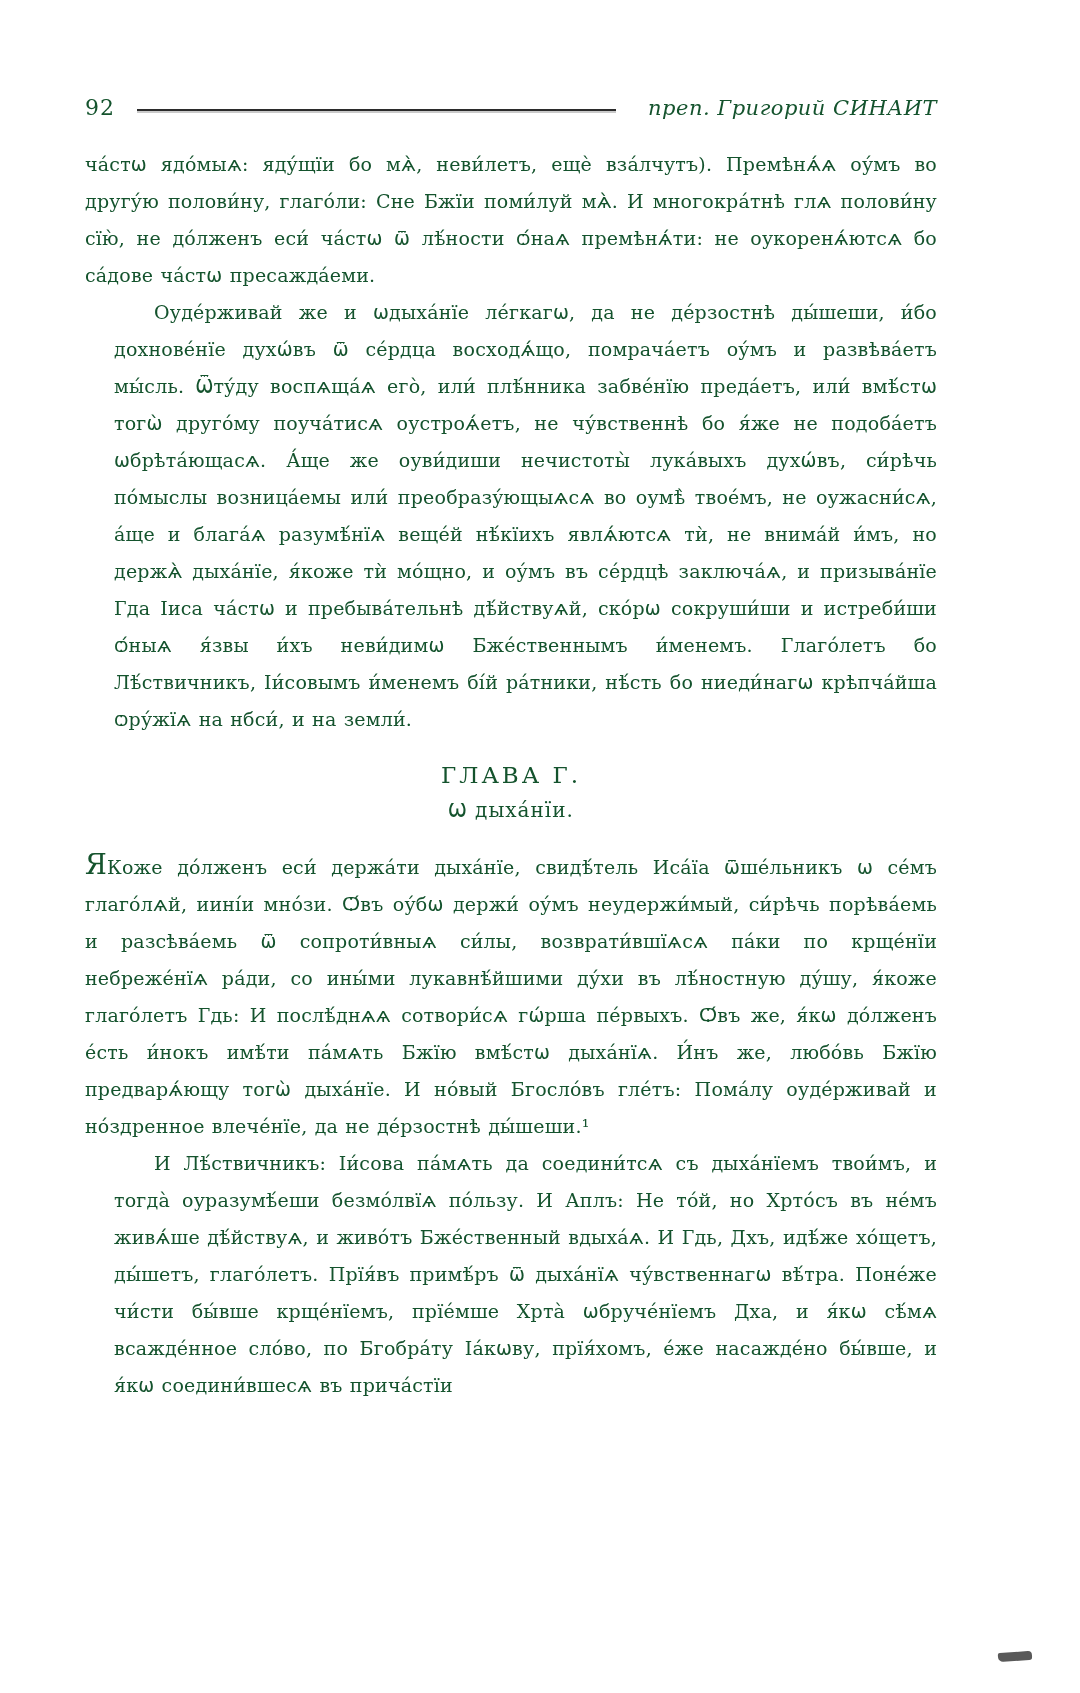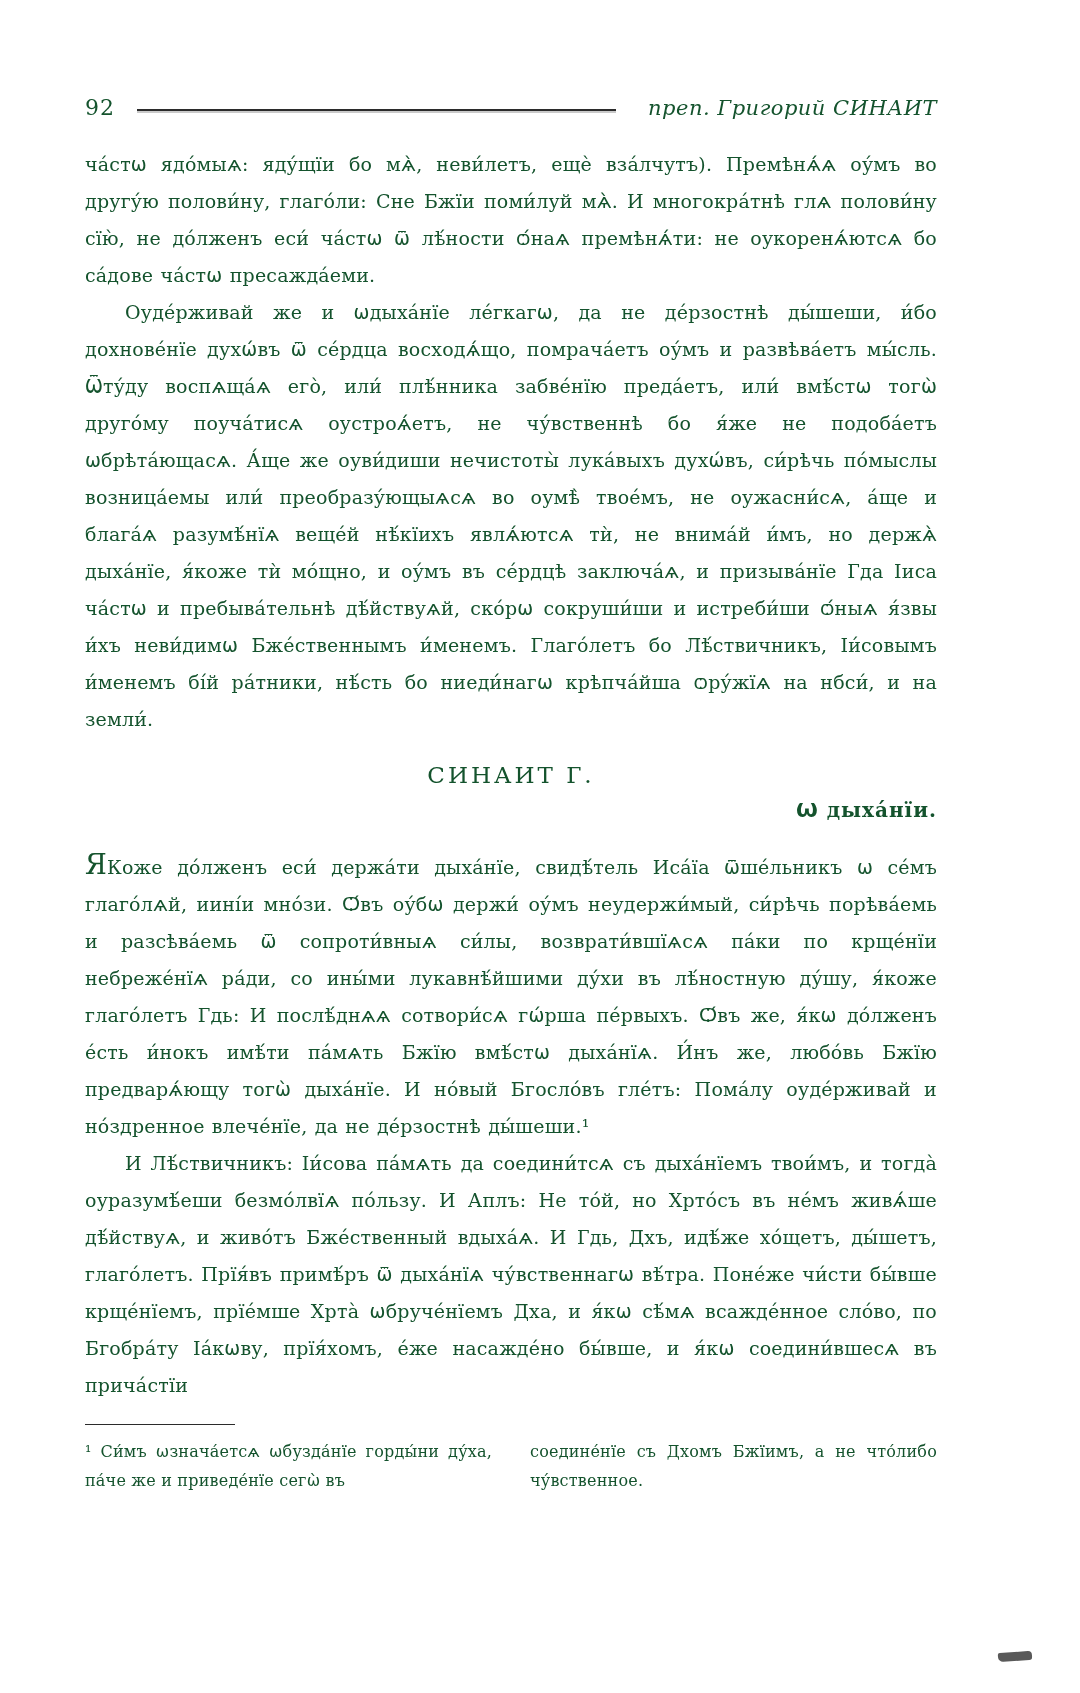--- a/index.html
+++ b/index.html
@@ -47,38 +47,38 @@
   }
   
   .text-block p {
     margin: 0;
     font-size: 19px;
     line-height: 37px;
     text-align: justify;
     letter-spacing: 0.2px;
     word-spacing: 1px;
   }
-  .text-block p.indent { text-indent: 40px; }
+  .text-block p.indent { text-indent: 40px; margin-left: 29px; }
   .initial {
     font-size: 27px;
     line-height: 37px;
     letter-spacing: 0.2px;
   }
   .chapter-heading {
     margin: 24px 0 10px 0;
     text-align: center;
     font-size: 23px;
     font-weight: normal;
     letter-spacing: 3px;
   }
   .chapter-subtitle {
     margin: 0 0 24px 0;
-    text-align: right;
+    text-align: center;
     font-size: 20px;
-    font-weight: bold;
+    font-weight: normal;
     letter-spacing: 1px;
   }
   
   .footnote-area { margin-top: 20px; }
   .fn-rule {
     width: 150px;
     border-top: 1.5px solid #2b2b2b;
     margin-bottom: 12px;
   }
   .fn-cols {
@@ -114,30 +114,23 @@
   <header class="page-header">
     <span class="page-number">92</span>
     <span class="header-rule"></span>
     <span class="running-title">преп. Григорий СИНАИТ</span>
   </header>
 
   <main class="text-block">
     <p>ча́стѡ ядо́мыѧ: яду́щїи бо мѧ̀, неви́летъ, ещѐ вза́лчутъ). Премѣнѧ́ѧ оу́мъ во другу́ю полови́ну, глаго́ли: Сне Бжїи поми́луй мѧ̀. И многокра́тнѣ глѧ полови́ну сїю̀, не до́лженъ еси́ ча́стѡ ѿ лѣ́ности ѻ́наѧ премѣнѧ́ти: не оукоренѧ́ютсѧ бо са́дове ча́стѡ пресажда́еми.</p>
     <p class="indent">Оуде́рживай же и ѡдыха́нїе ле́гкагѡ, да не де́рзостнѣ ды́шеши, и́бо дохнове́нїе духѡ́въ ѿ се́рдца восходѧ́що, помрача́етъ оу́мъ и развѣва́етъ мы́сль. Ѿту́ду воспѧща́ѧ его̀, или́ плѣ́нника забве́нїю преда́етъ, или́ вмѣ́стѡ тогѡ̀ друго́му поуча́тисѧ оустроѧ́етъ, не чу́вственнѣ бо я́же не подоба́етъ ѡбрѣта́ющасѧ. А́ще же оуви́диши нечистоты̀ лука́выхъ духѡ́въ, си́рѣчь по́мыслы возница́емы или́ преобразу́ющыѧсѧ во оумѣ̀ твое́мъ, не оужасни́сѧ, а́ще и блага́ѧ разумѣ́нїѧ веще́й нѣ́кїихъ явлѧ́ютсѧ тѝ, не внима́й и́мъ, но держѧ̀ дыха́нїе, я́коже тѝ мо́щно, и оу́мъ въ се́рдцѣ заключа́ѧ, и призыва́нїе Гда Іиса ча́стѡ и пребыва́тельнѣ дѣ́йствуѧй, ско́рѡ сокруши́ши и истреби́ши ѻ́ныѧ я́звы и́хъ неви́димѡ Бже́ственнымъ и́менемъ. Глаго́летъ бо Лѣ́ствичникъ, Іи́совымъ и́менемъ бі́й ра́тники, нѣ́сть бо ниеди́нагѡ крѣпча́йша ѻру́жїѧ на нбси́, и на земли́.</p>
 
-    <h2 class="chapter-heading">СИНАИТ Г.</h2>
+    <h2 class="chapter-heading">ГЛАВА Г.</h2>
     <h3 class="chapter-subtitle">Ѡ дыха́нїи.</h3>
 
     <p><span class="initial">Я</span><span>Коже до́лженъ еси́ держа́ти дыха́нїе, свидѣ́тель Иса́їа ѿше́льникъ ѡ се́мъ глаго́лѧй, иині́и мно́зи. Ѻ́въ оу́бѡ держи́ оу́мъ неудержи́мый, си́рѣчь порѣва́емь и разсѣва́емь ѿ сопроти́вныѧ си́лы, возврати́вшїѧсѧ па́ки по крще́нїи небреже́нїѧ ра́ди, со ины́ми лукавнѣ́йшими ду́хи въ лѣ́ностную ду́шу, я́коже глаго́летъ Гдь: И послѣ́днѧѧ сотвори́сѧ гѡ́рша пе́рвыхъ. Ѻ́въ же, я́кѡ до́лженъ е́сть и́нокъ имѣ́ти па́мѧть Бжїю вмѣ́стѡ дыха́нїѧ. И́нъ же, любо́вь Бжїю предварѧ́ющу тогѡ̀ дыха́нїе. И но́вый Бгосло́въ гле́тъ: Пома́лу оуде́рживай и но́здренное влече́нїе, да не де́рзостнѣ ды́шеши.¹</span></p>
     <p class="indent">И Лѣ́ствичникъ: Іи́сова па́мѧть да соедини́тсѧ съ дыха́нїемъ твои́мъ, и тогда̀ оуразумѣ́еши безмо́лвїѧ по́льзу. И Аплъ: Не то́й, но Хрто́съ въ не́мъ живѧ́ше дѣ́йствуѧ, и живо́тъ Бже́ственный вдыха́ѧ. И Гдь, Дхъ, идѣ́же хо́щетъ, ды́шетъ, глаго́летъ. Прїя́въ примѣ́ръ ѿ дыха́нїѧ чу́вственнагѡ вѣ́тра. Поне́же чи́сти бы́вше крще́нїемъ, прїе́мше Хрта̀ ѡбруче́нїемъ Дха, и я́кѡ сѣ́мѧ всажде́нное сло́во, по Бгобра́ту Іа́кѡву, прїя́хомъ, е́же насажде́но бы́вше, и я́кѡ соедини́вшесѧ въ прича́стїи</p>
   </main>
 
-  <footer class="footnote-area">
-    <div class="fn-rule"></div>
-    <div class="fn-cols">
-      <p>¹ Си́мъ ѡзнача́етсѧ ѡбузда́нїе горды́ни ду́ха, па́че же и приведе́нїе сегѡ̀ въ</p>
-      <p>соедине́нїе съ Дхомъ Бжїимъ, а не что́либо чу́вственное.</p>
-    </div>
-  </footer>
 
   <div class="artifact"></div>
 
 </div>
 
 </body></html>

